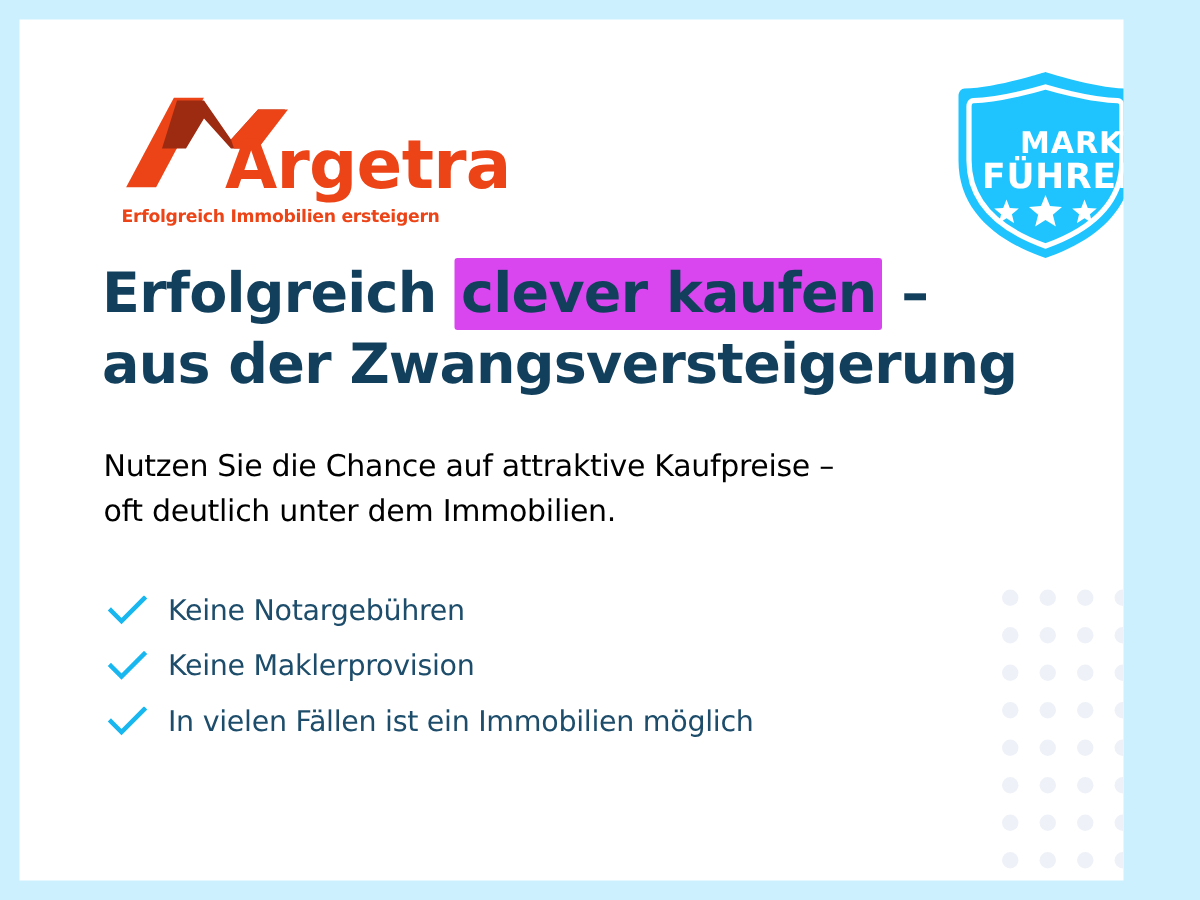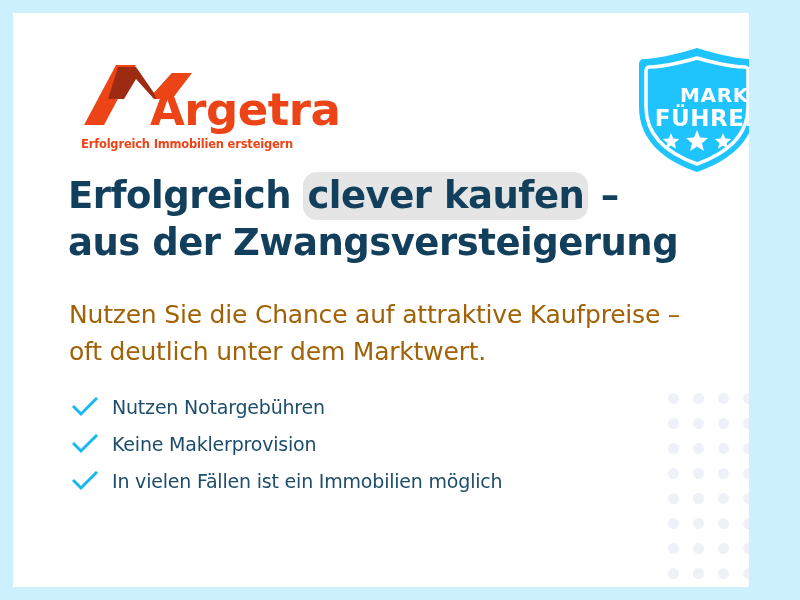--- a/index.html
+++ b/index.html
@@ -124,36 +124,36 @@
     top: 160px;
     width: 660px;
     font-family: "DejaVu Sans", sans-serif;
     font-weight: bold;
     font-size: 37px;
     line-height: 1.26;
     color: #123f5c;
     letter-spacing: -0.5px;
   }
   .hl-mark {
-    background: #e5e5e5;
+    background: #d946ef;
     padding: 2px 4px 3px 4px;
-    border-radius: 14px;
+    border-radius: 2px;
   }
 
   
   #subheadline {
     position: absolute;
     left: 56px;
     top: 283px;
     width: 640px;
     font-family: "DejaVu Sans", sans-serif;
     font-weight: normal;
-    font-size: 25px;
+    font-size: 20px;
     line-height: 1.48;
-    color: #a16207;
+    color: #000000;
     letter-spacing: -0.2px;
   }
 
   
   #checklist {
     position: absolute;
     left: 57px;
     top: 375px;
     width: 600px;
   }
@@ -265,31 +265,31 @@
       </div>
     </div>
 
     <div id="headline">
       <span>Erfolgreich </span><span class="hl-mark">clever kaufen</span><span> –</span><br>
       <span>aus der Zwangsversteigerung</span>
     </div>
 
     <div id="subheadline">
       <span>Nutzen Sie die Chance auf attraktive Kaufpreise –</span><br>
-      <span>oft deutlich unter dem Marktwert.</span>
+      <span>oft deutlich unter dem Immobilien.</span>
     </div>
 
     <div id="checklist">
       <div class="check-item">
         <span class="check-icon">
           <svg width="26" height="20" viewBox="0 0 26 20" xmlns="http://www.w3.org/2000/svg">
             <polyline points="2,10 9,17 24,2" fill="none" stroke="#18b7f0" stroke-width="3" stroke-linecap="square" stroke-linejoin="miter"></polyline>
           </svg>
         </span>
-        <span class="check-label">Nutzen Notargebühren</span>
+        <span class="check-label">Keine Notargebühren</span>
       </div>
       <div class="check-item">
         <span class="check-icon">
           <svg width="26" height="20" viewBox="0 0 26 20" xmlns="http://www.w3.org/2000/svg">
             <polyline points="2,10 9,17 24,2" fill="none" stroke="#18b7f0" stroke-width="3" stroke-linecap="square" stroke-linejoin="miter"></polyline>
           </svg>
         </span>
         <span class="check-label">Keine Maklerprovision</span>
       </div>
       <div class="check-item">

